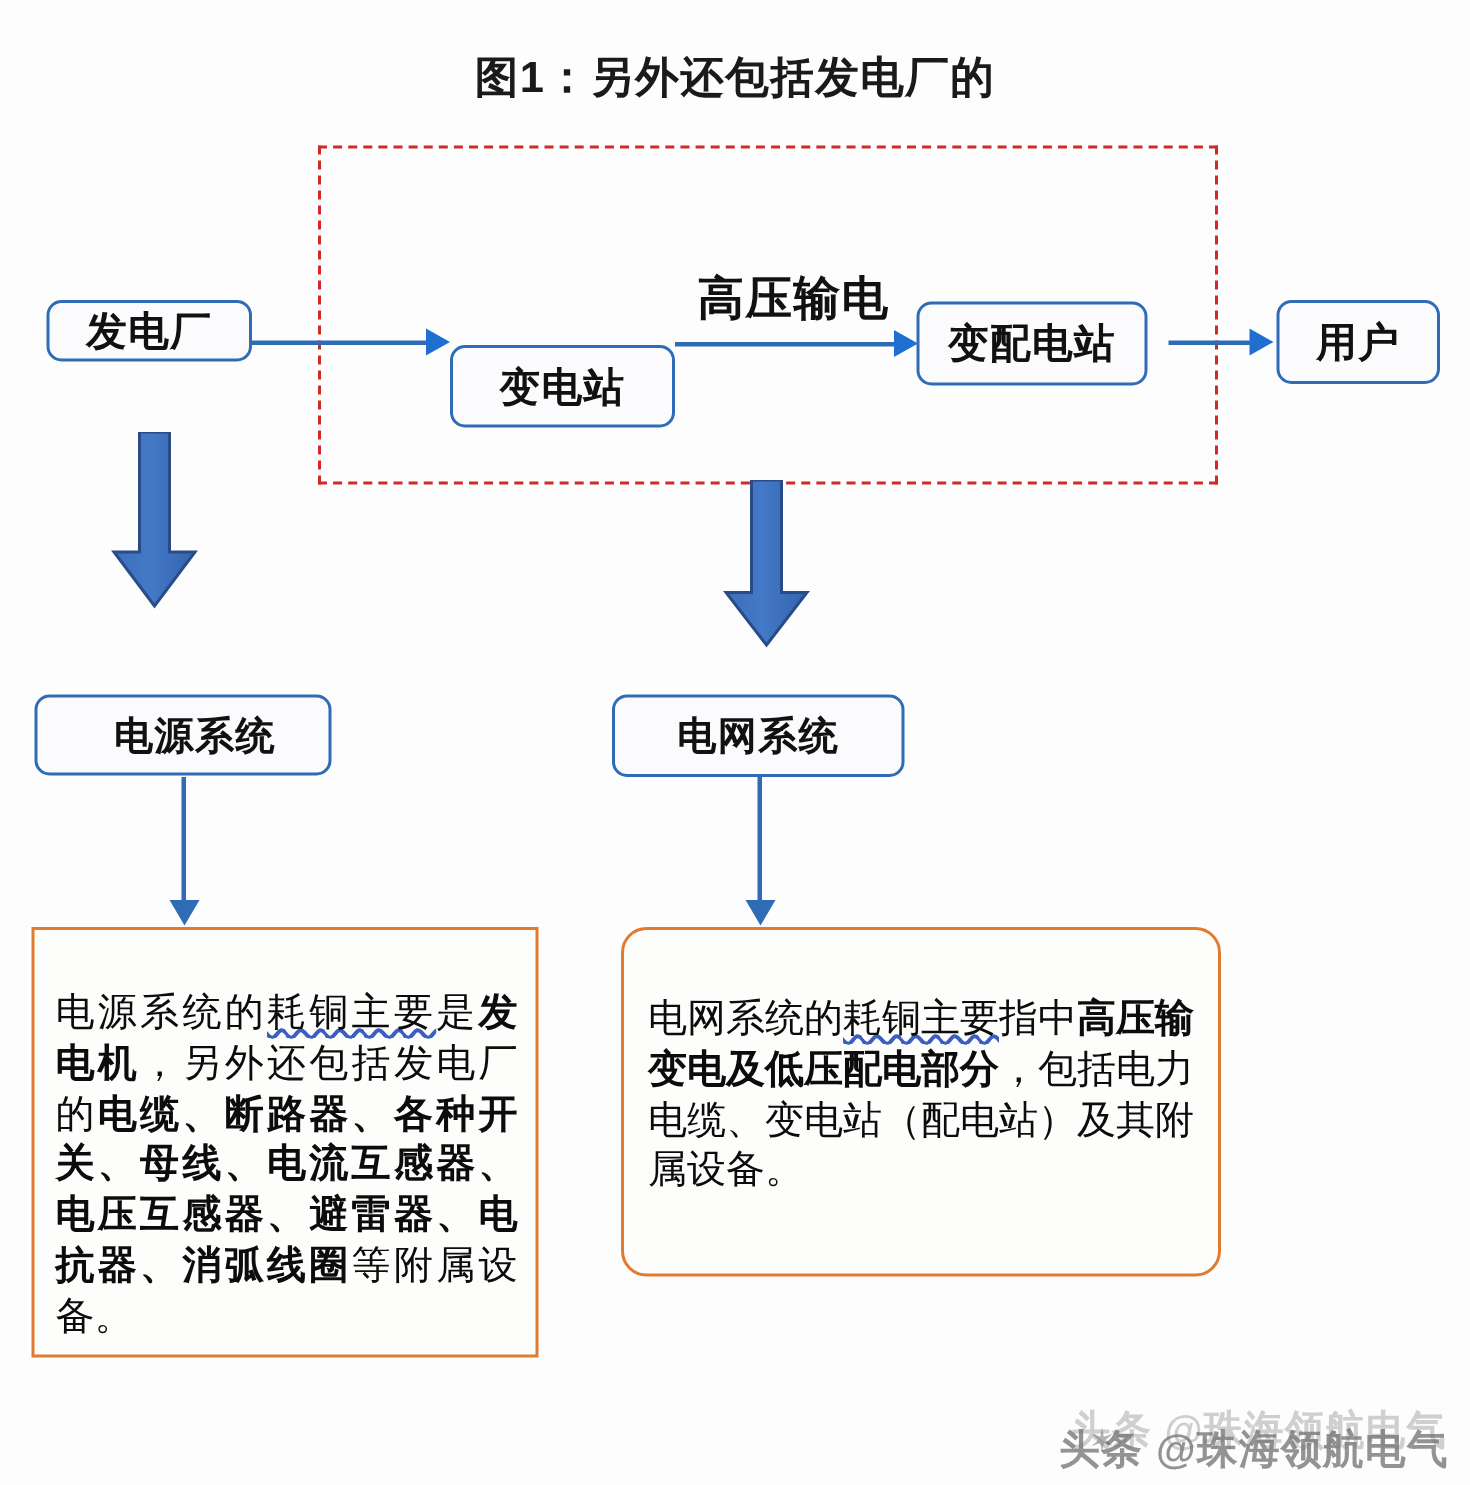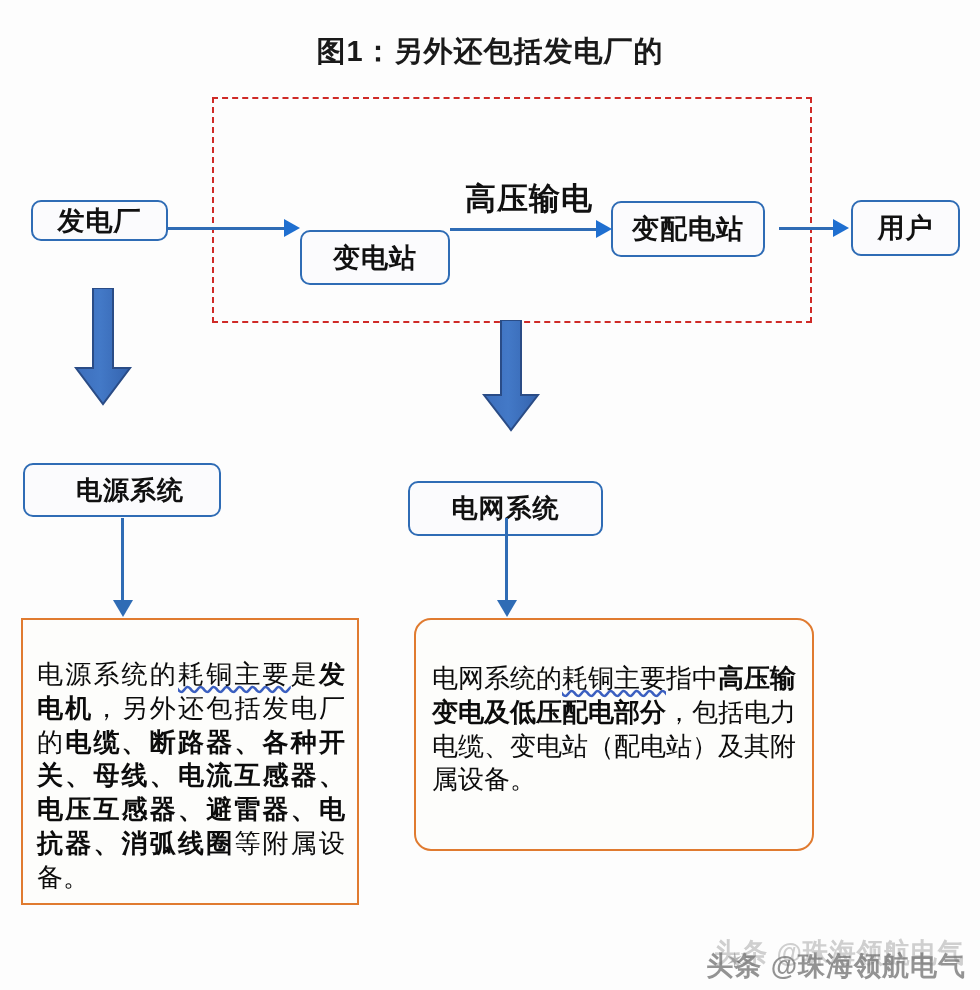--- a/index.html
+++ b/index.html
@@ -199,21 +199,21 @@
         <stop offset="100%" stop-color="#3463ae"></stop>
       </linearGradient>
     </defs>
     <polygon points="19,0 39,0 39,75 56,75 29,110 2,75 19,75" fill="url(#bgrad2)" stroke="#2a4c86" stroke-width="2"></polygon>
   </svg>
 
   <div class="pbox sys" style="left:23px; top:463px; width:198px; height:54px;padding-left:16px;">
     <span>电源系统</span>
   </div>
 
-  <div class="pbox sys" style="left:408px; top:463px; width:195px; height:55px;margin-top:18px;">
+  <div class="pbox sys" style="left:408px; top:463px; width:195px; height:55px;">
     <span>电网系统</span>
   </div>
 
   <div class="vline" style="left:121px; top:518px; height:85px;"></div>
   <div class="arrowhead-down" style="left:113px; top:600px;"></div>
 
   <div class="vline" style="left:505px; top:518px; height:85px;"></div>
   <div class="arrowhead-down" style="left:497px; top:600px;"></div>
 
   <div class="note note-left" style="left:21px; top:618px; width:338px; height:287px;">

